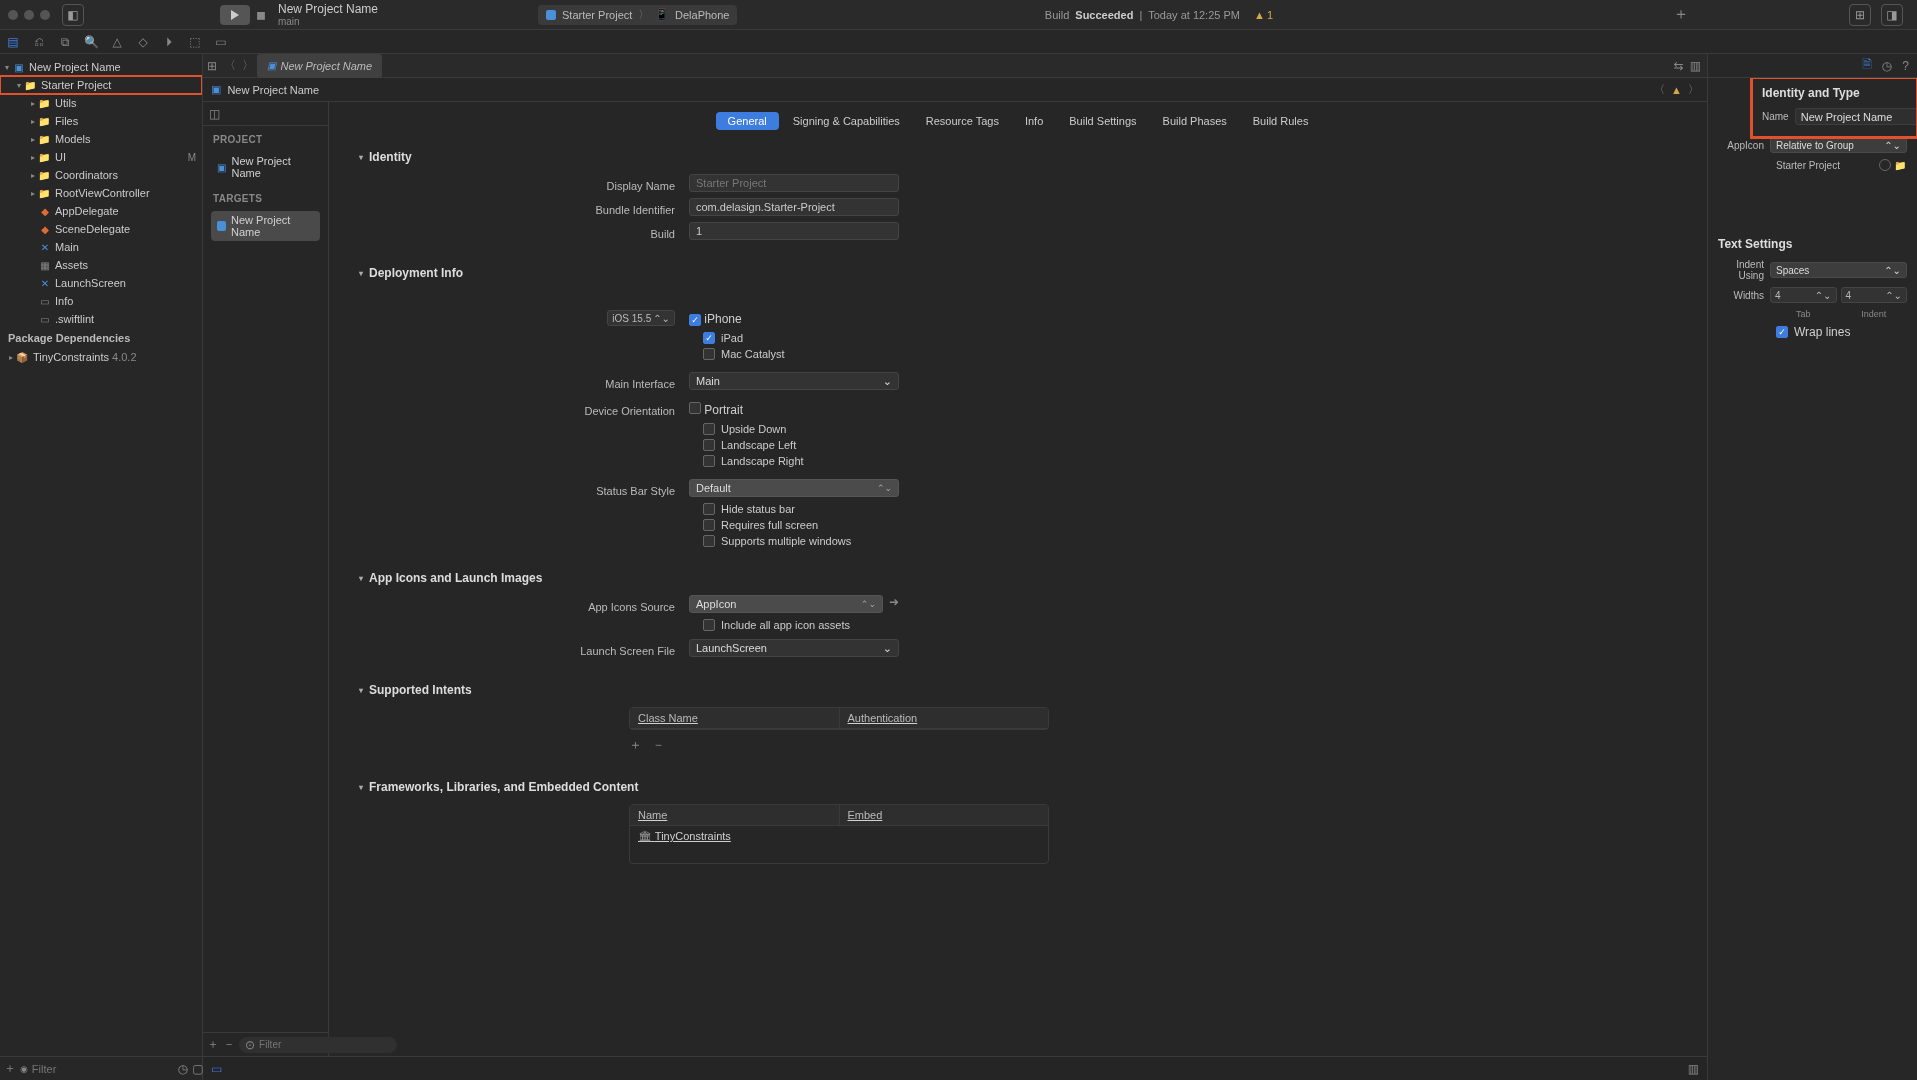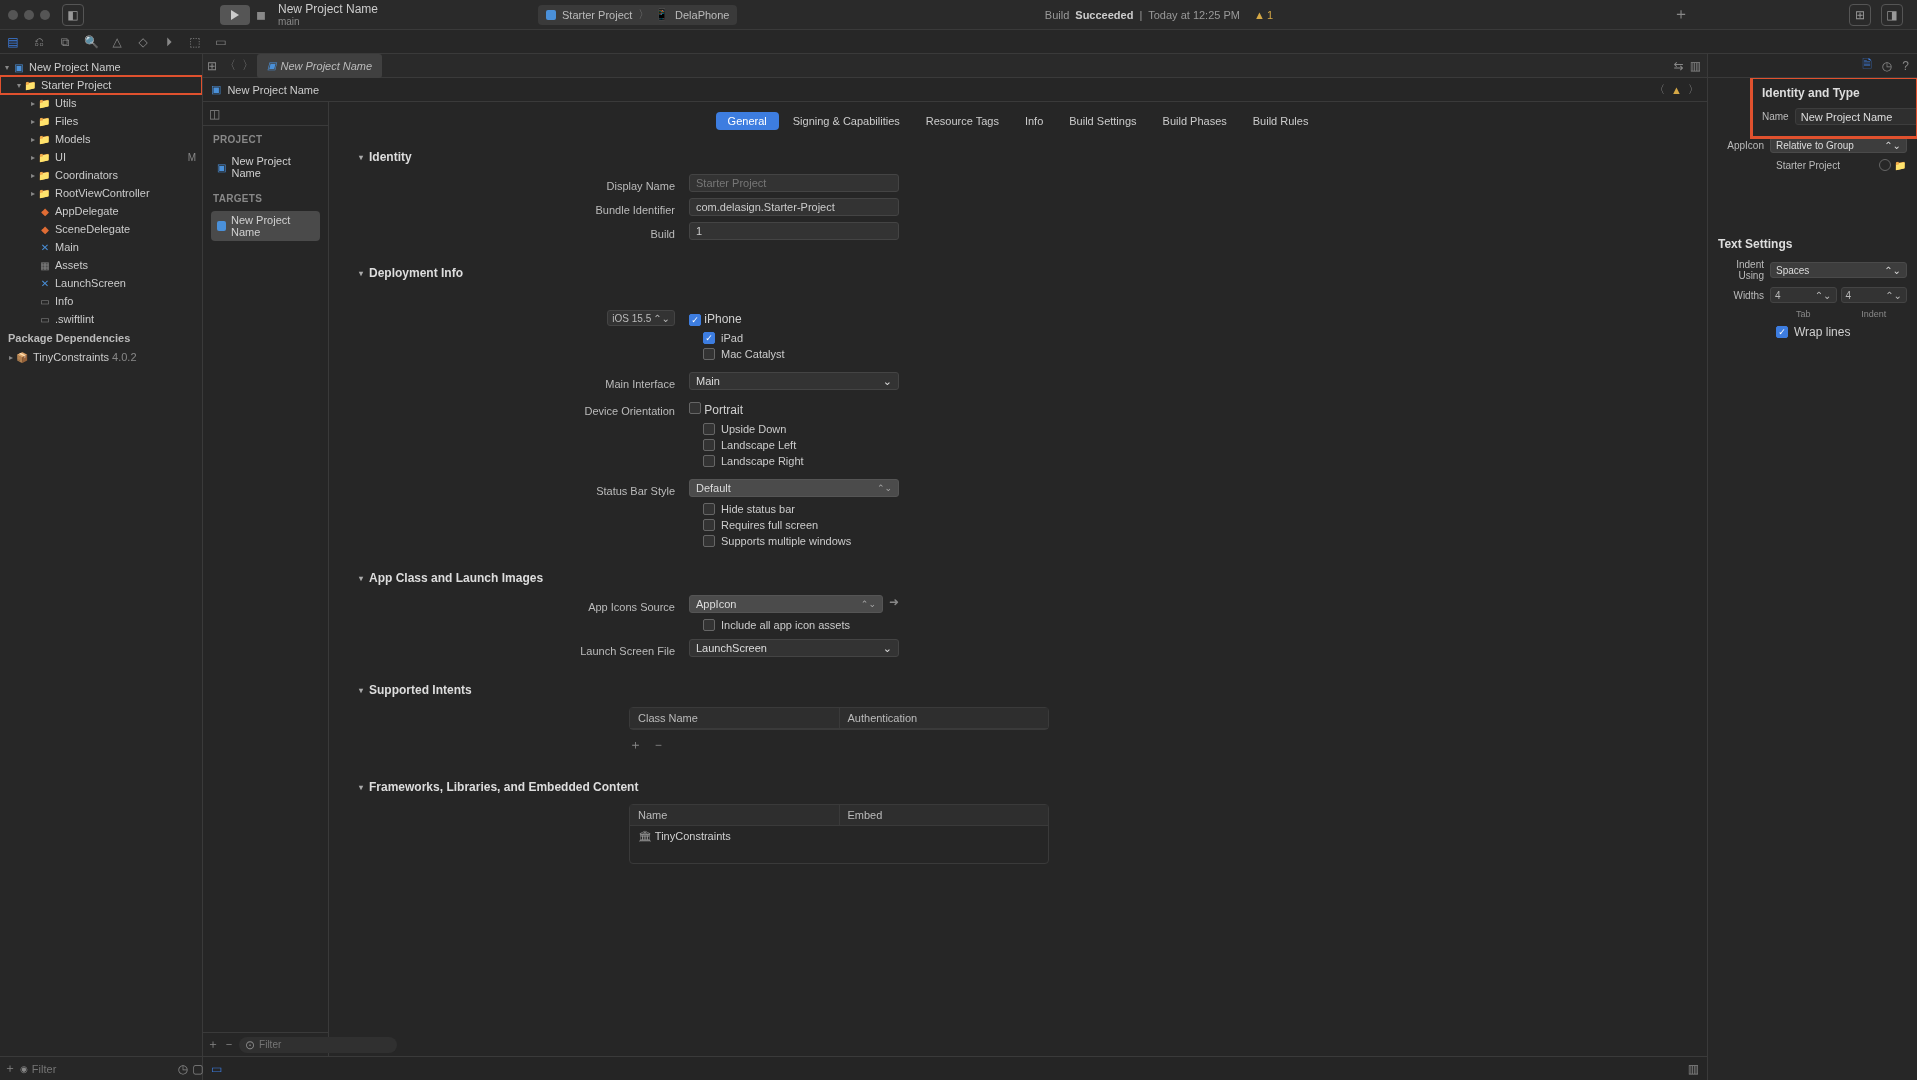--- a/index.html
+++ b/index.html
@@ -74,21 +74,21 @@
   .form-input { width:210px; }
   input.tf { width:100%; background:#333; border:1px solid #444; border-radius:3px; padding:2px 6px; color:#ccc; font-size:11px; height:18px; }
   input.tf::placeholder { color:#777; }
   .popup { width:210px; background:#4b4b4b; border:1px solid #555; border-radius:3px; padding:2px 6px; color:#ddd; font-size:11px; height:18px; display:flex; align-items:center; justify-content:space-between; }
   .popup .arr { color:#aaa; font-size:9px; }
   .combo { width:210px; background:#333; border:1px solid #444; border-radius:3px; padding:2px 6px; color:#ddd; font-size:11px; height:18px; display:flex; align-items:center; justify-content:space-between; }
   .chkrow { display:flex; align-items:center; gap:6px; padding-left:344px; margin-bottom:4px; font-size:11px; color:#ccc;}
   .chk { width:12px; height:12px; border:1px solid #666; background:#333; border-radius:2px; display:inline-flex; align-items:center; justify-content:center; font-size:9px; color:#fff; }
   .chk.on { background:#3d7de0; border-color:#3d7de0; }
   .stepper { background:#333; border:1px solid #444; border-radius:3px; padding:0 4px; height:16px; display:flex; align-items:center; gap:2px; color:#bbb; font-size:10px;}
-  .table { margin-left:270px; width:420px; border:1px solid #3a3a3a; border-radius:4px; }
+  .table { margin-left:270px; width:420px; border:1px solid #3a3a3a; border-radius:4px;text-decoration:underline; }
   .table .thead { display:flex; background:#2e2e2e; border-bottom:1px solid #3a3a3a;}
   .table .th { flex:1; padding:4px 8px; font-size:11px; color:#bbb; border-right:1px solid #3a3a3a;}
   .table .th:last-child { border-right:none;}
   .table .empty { padding:18px 0; text-align:center; color:#888; font-size:11px; }
   .table .trow { display:flex; }
   .table .td { flex:1; padding:4px 8px; font-size:11px; }
   .addremove { margin-left:270px; padding:6px 0; color:#888; display:flex; gap:10px; font-size:13px;}
   .bottom-bar { height:24px; border-top:1px solid #3a3a3a; background:#252525; display:flex; align-items:center; padding:0 8px; gap:8px;}
   .bb-icon { color:#3d7de0; }
   .bb-right { margin-left:auto; color:#888; }
@@ -397,21 +397,21 @@
             </div>
           <div class="chkrow">
               <span class="chk"></span>
               <span>Supports multiple windows</span>
             </div>
         </div>
 
         <div class="section">
           <div class="sec-header">
               <span class="disc">▾</span>
-              <span>App Class and Launch Images</span>
+              <span>App Icons and Launch Images</span>
             </div>
           <div class="form-row">
               <div class="form-label">App Icons Source</div>
               <div class="form-input" style="display:flex; gap:6px;">
                 <div class="popup" style="flex:1;">
                   <span>AppIcon</span>
                   <span class="arr">⌃⌄</span>
                 </div>
                 <span style="color:#888;">➜</span>
               </div>

